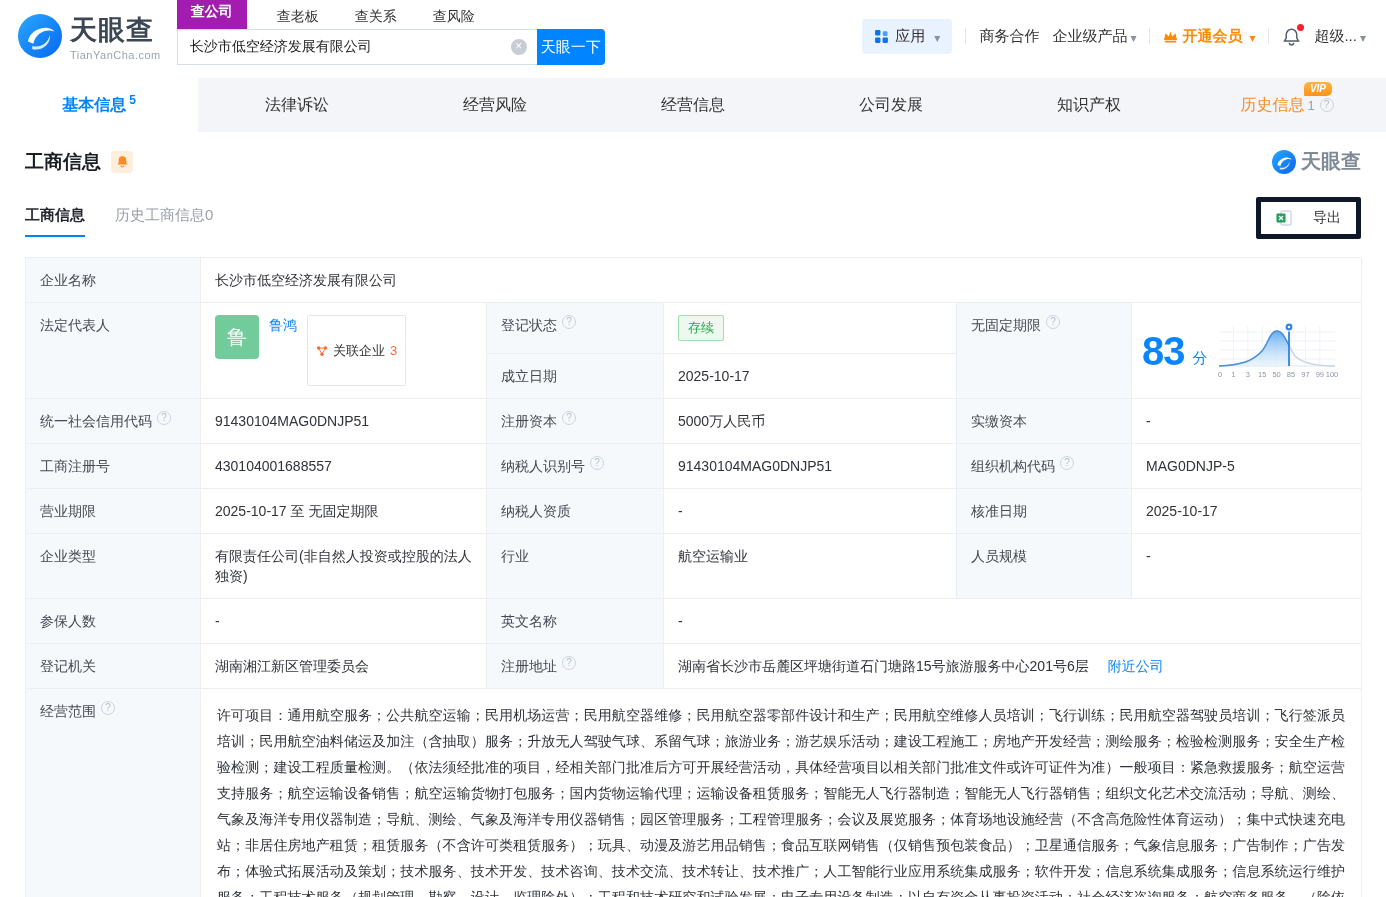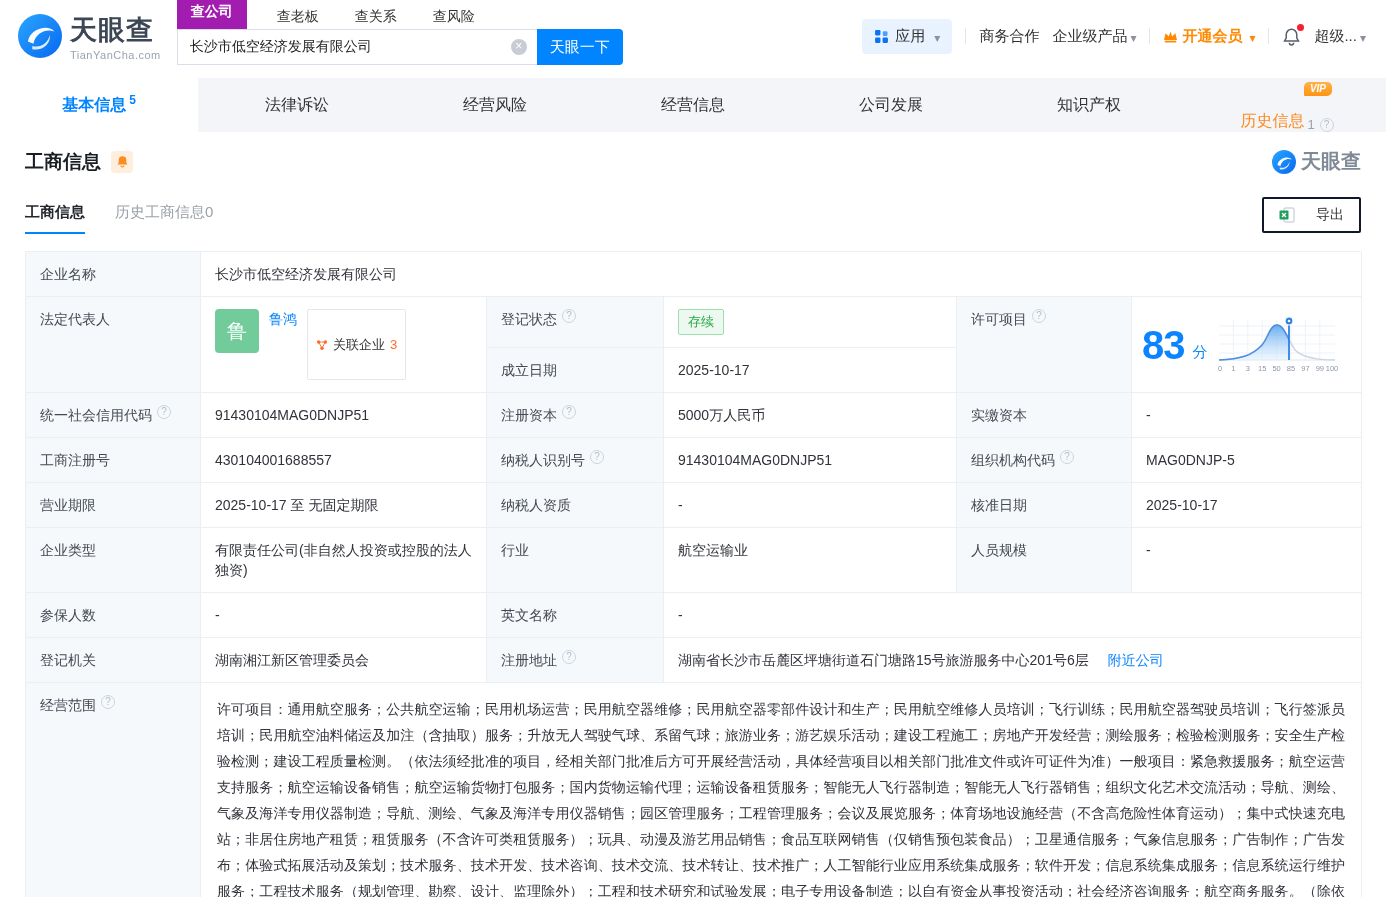--- a/index.html
+++ b/index.html
@@ -17,52 +17,52 @@
   .slogan .l2 { font-size: 13px; font-weight: 700; margin-top: 3px; white-space: nowrap; }
   .search-wrap { margin-left: 16px; align-self: flex-start; padding-top: 5px; }
   .search-tabs { display: flex; align-items: flex-end; gap: 24px; height: 24px; }
   .search-tabs .stab { font-size: 14px; color: #333; cursor: pointer; padding: 3px 6px; }
   .search-tabs .stab.active { background: #a21caf; color: #fff; padding: 8px 14px; border-radius: 2px 2px 0 0; font-weight: 600; }
   .search-row { display: flex; }
   .search-input-box { position: relative; width: 360px; height: 36px; border: 1px solid #d8dee8; border-right: none; display: flex; align-items: center; }
   .search-input-box input { border: none; outline: none; width: 320px; padding: 0 0 0 12px; font-size: 14px; color: #222; font-family: inherit; }
   .clear-ic { position: absolute; right: 10px; width: 16px; height: 16px; border-radius: 50%; background: #c7ccd5; cursor: pointer; }
   .clear-ic::after { content: "×"; color: #fff; font-size: 12px; line-height: 15px; display: block; text-align: center; }
-  .search-btn { width: 86px; height: 36px; background: #0084ff; color: #fff; border: none; font-size: 15px; border-radius: 0 4px 4px 0; cursor: pointer; font-family: inherit; }
+  .search-btn { width: 68px; height: 36px; background: #0084ff; color: #fff; border: none; font-size: 15px; border-radius: 0 4px 4px 0; cursor: pointer; font-family: inherit; }
   .top-menu { margin-left: auto; display: flex; align-items: center; gap: 13px; font-size: 15px; color: #333; }
   .menu-apps { display: flex; align-items: center; gap: 6px; background: #e9f3ff; border-radius: 4px; padding: 8px 12px; cursor: pointer; }
   .caret::after { content: "▾"; font-size: 12px; color: #8a929e; margin-left: 3px; }
   .caret.orange::after { color: #ff8a00; }
   .vsep { width: 1px; height: 16px; background: #e3e6eb; }
   .tmenu-item { display: flex; align-items: center; cursor: pointer; white-space: nowrap; }
   .tmenu-item.vip { color: #ff8a00; font-weight: 700; gap: 4px; }
   .bell-wrap { position: relative; cursor: pointer; display: flex; }
   .bell-dot { position: absolute; top: -3px; right: -3px; width: 7px; height: 7px; border-radius: 50%; background: #f5222d; }
 
   
   .main-tabs { height: 54px; background: #f3f5f8; display: flex; margin-top: 6px; }
   .mtab { flex: 1; display: flex; align-items: center; justify-content: center; font-size: 16px; color: #333; cursor: pointer; position: relative; }
   .mtab.active { background: #fff; color: #0084ff; font-weight: 700; }
   .mtab-count { font-size: 12px; margin-left: 3px; position: relative; top: -5px; }
-  .mtab.history { color: #ff8a1e; align-items: flex-end; }
+  .mtab.history { color: #ff8a1e; }
   .mtab.history .mtab-count { color: #9aa1aa; font-size: 13px; top: 0; }
   .vip-badge { position: absolute; top: 4px; right: 54px; background: linear-gradient(#ffb24a,#ff9413); color: #fff; font-size: 10px; font-style: italic; font-weight: 700; padding: 1px 6px 2px; border-radius: 5px 5px 5px 1px; }
   .q { width: 14px; height: 14px; border: 1px solid #ccd4de; border-radius: 50%; color: #b3bdc9; font-size: 10px; line-height: 12px; text-align: center; margin-left: 5px; display: inline-block; flex: none; cursor: pointer; }
   .q::after { content: "?"; }
 
   
   .content { padding: 0 25px; }
   .sec-head { margin-top: 16px; display: flex; align-items: center; }
   .sec-head h2 { font-size: 19px; color: #1b1f25; }
   .bell-chip { margin-left: 10px; width: 22px; height: 22px; background: #fdeedd; border-radius: 4px; display: flex; align-items: center; justify-content: center; }
   .watermark { margin-left: auto; display: flex; align-items: center; gap: 5px; color: #7f8a96; font-size: 20px; font-weight: 700; }
   .subtab-row { margin-top: 22px; display: flex; align-items: center; gap: 30px; }
   .subtab { font-size: 15px; color: #9aa1aa; cursor: pointer; padding-bottom: 10px; border-bottom: 2px solid transparent; }
   .subtab.active { color: #23272e; border-bottom-color: #0084ff; font-weight: 600; }
-  .export-btn { margin-left: auto; display: flex; align-items: center; gap: 21px; background: #fff; border: 2px solid #0f172a; border-radius: 2px; padding: 7px 15px; font-size: 14px; color: #333; cursor: pointer; font-family: inherit; margin-bottom: 6px; }
+  .export-btn { margin-left: auto; display: flex; align-items: center; gap: 21px; background: #fff; border: 5px solid #0f172a; border-radius: 2px; padding: 7px 15px; font-size: 14px; color: #333; cursor: pointer; font-family: inherit; margin-bottom: 6px; }
 
   
   .info-table { margin-top: 12px; display: grid; grid-template-columns: 175px 286px 177px 293px 175px 230px; border-top: 1px solid #ebeef3; border-left: 1px solid #ebeef3; font-size: 14px; }
   .cell { border-right: 1px solid #ebeef3; border-bottom: 1px solid #ebeef3; padding: 12px 14px; display: flex; color: #30333a; background: #fff; min-height: 44px; line-height: 20px; }
   .cell.lbl { background: #f6f9fc; color: #454a52; }
   .sp2r { grid-row: span 2; }
   .sp3c { grid-column: span 3; }
   .sp5c { grid-column: span 5; }
   .blue { color: #0a84ff; cursor: pointer; text-decoration: none; }
   .avatar { width: 44px; height: 44px; border-radius: 4px; background: #72cb9b; color: #fff; font-size: 20px; display: flex; align-items: center; justify-content: center; flex: none; }
@@ -247,21 +247,21 @@
         </span>
       </div>
       <div class="cell lbl">
           <span>登记状态</span>
           <span class="q"></span>
         </div>
       <div class="cell">
           <span class="status-badge">存续</span>
         </div>
       <div class="cell lbl sp2r">
-          <span>许可项目</span>
+          <span>无固定期限</span>
           <span class="q"></span>
         </div>
       <div class="cell sp2r score-cell">
         <div class="score-wrap">
           <span class="score-num">83</span>
           <span class="score-unit">分</span>
           <svg width="122" height="62" viewBox="0 0 122 62">
             <defs>
               <linearGradient id="fillg" x1="0" y1="0" x2="0" y2="1">
                 <stop offset="0" stop-color="#5ea8f0" stop-opacity=".95"></stop>

